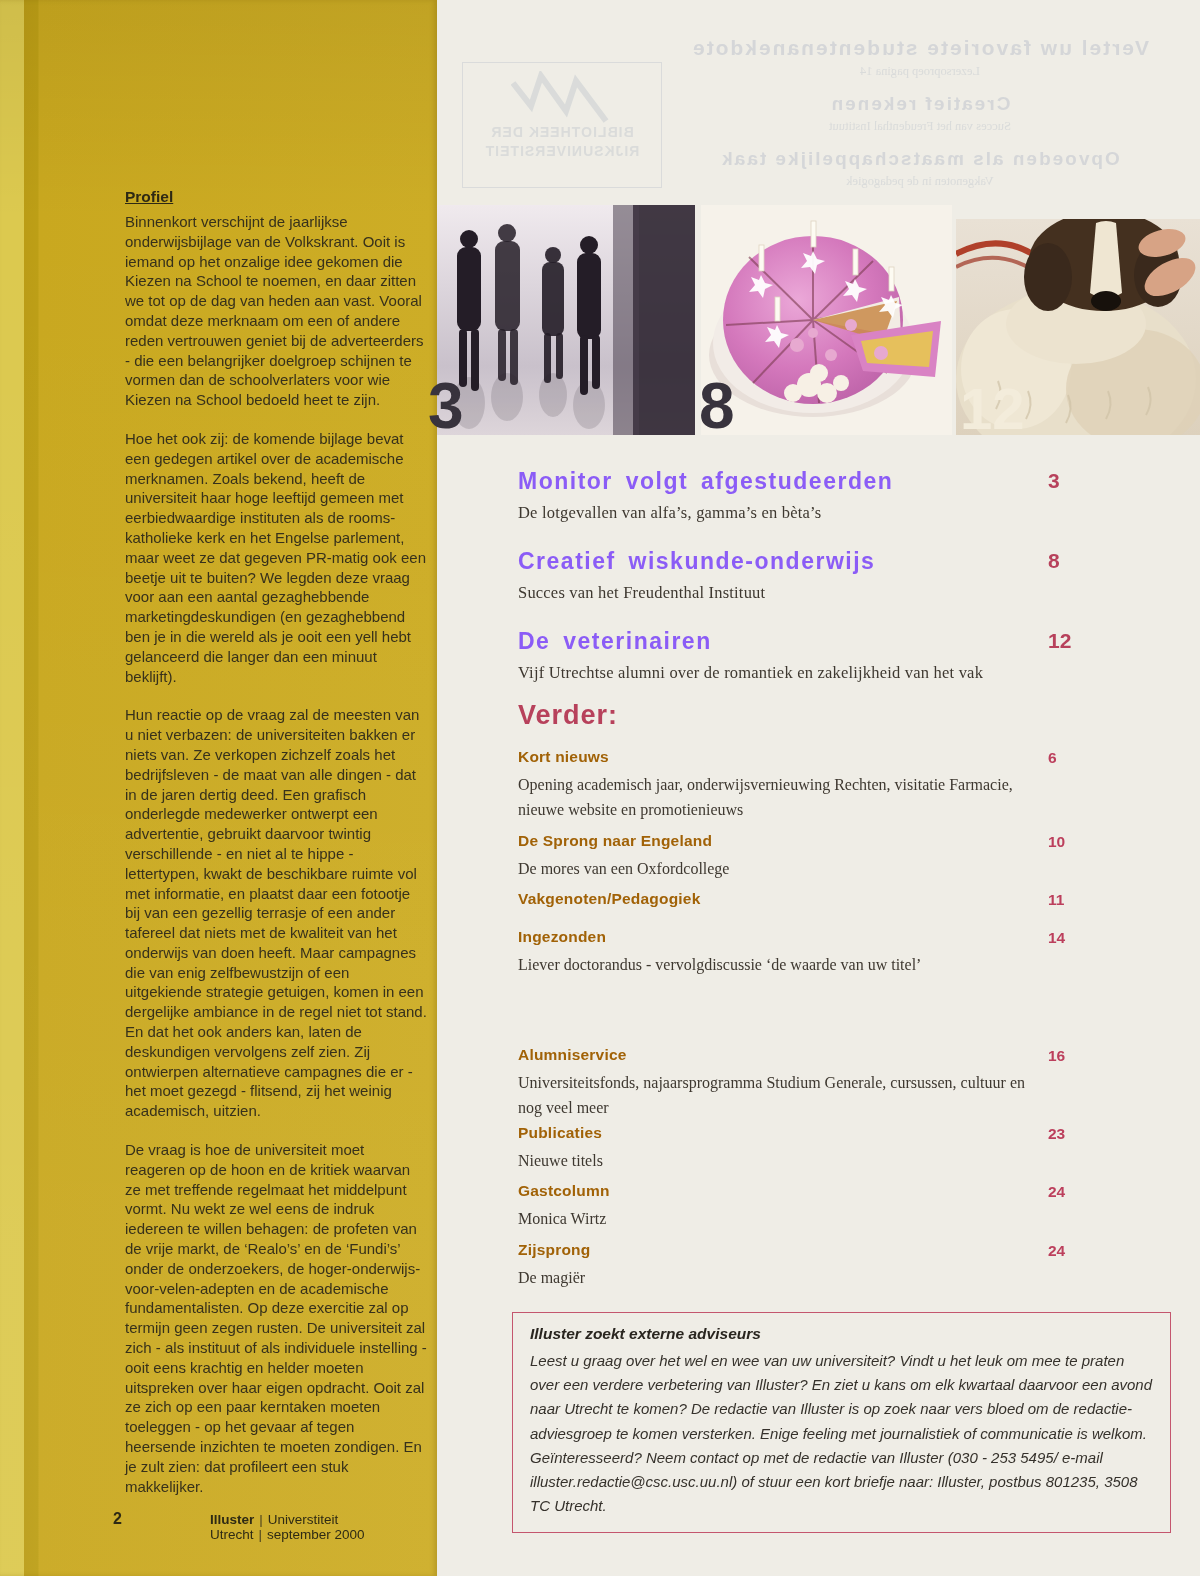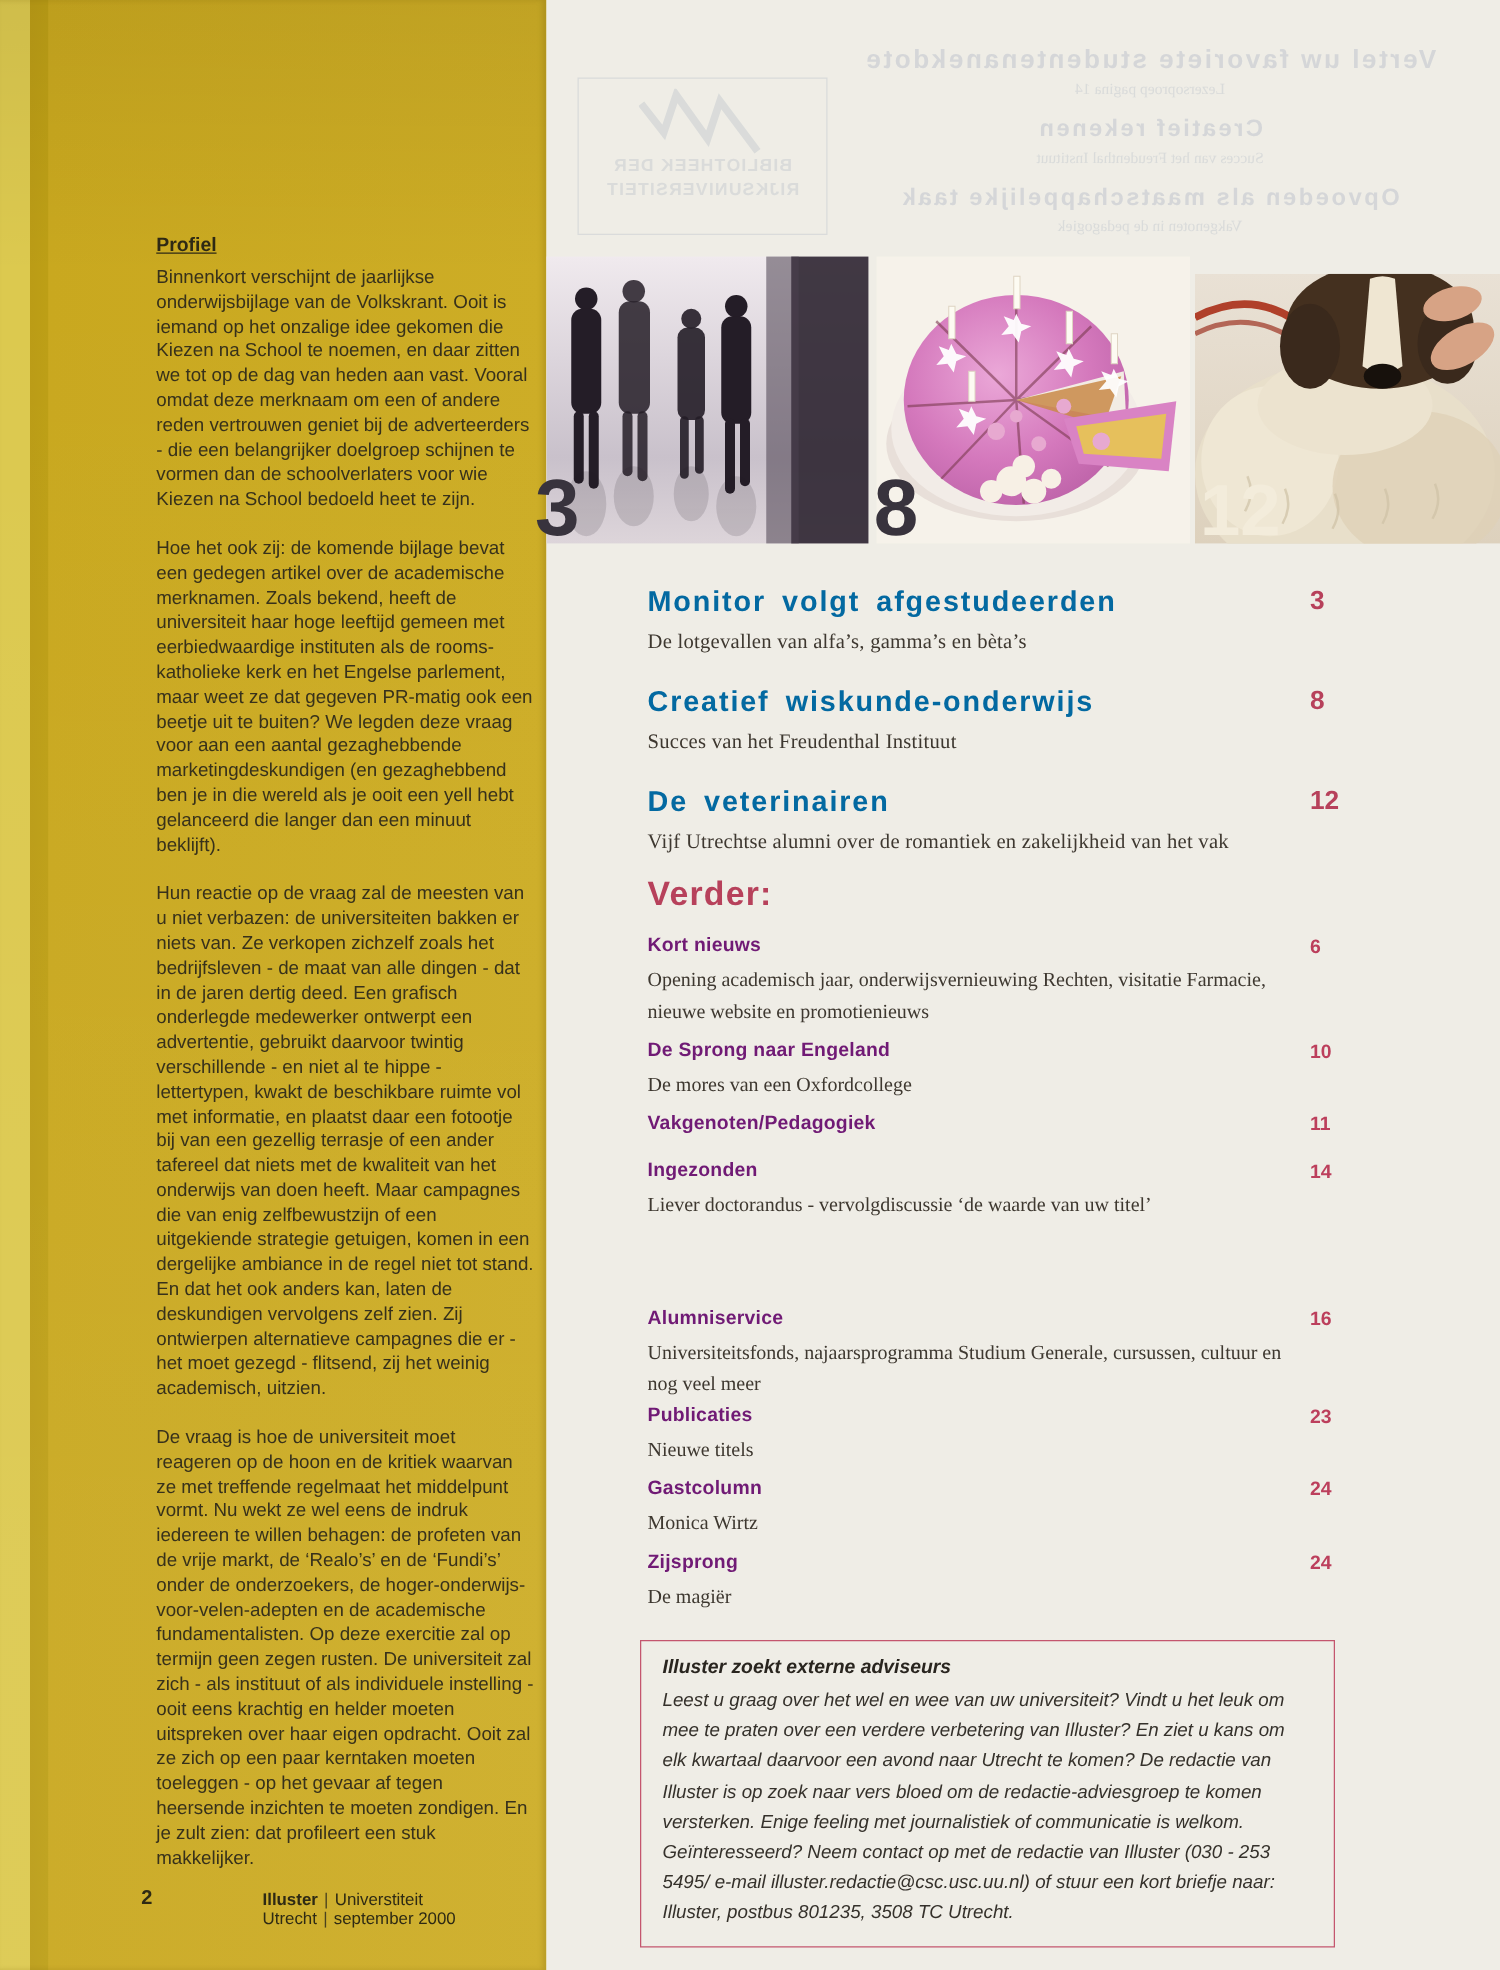--- a/index.html
+++ b/index.html
@@ -39,35 +39,35 @@
   .photo{position:absolute;overflow:hidden;}
   .photo-people{left:437px;top:205px;width:258px;height:230px;}
   .photo-cake{left:701px;top:205px;width:251px;height:230px;}
   .photo-dog{left:956px;top:219px;width:244px;height:216px;}
   .photo-num{position:absolute;font-weight:bold;line-height:1;z-index:6;
              font-family:"Liberation Sans",sans-serif;}
   .num3{left:428px;top:374px;font-size:64px;color:#38333d;}
   .num8{left:699px;top:374px;font-size:64px;color:#38333d;}
   .num12{left:960px;top:380px;font-size:58px;color:#f3ecdb;}
   .entry{position:absolute;left:518px;width:560px;}
-  .etitle{font-size:23px;font-weight:bold;letter-spacing:1.5px;word-spacing:5px;color:#0369a1;}
+  .etitle{font-size:23px;font-weight:bold;letter-spacing:1.5px;word-spacing:5px;color:#8b5cf6;}
   .esub{font-family:"Liberation Serif",serif;font-size:16.5px;color:#3e3830;margin-top:8px;letter-spacing:.2px;}
   .enum{position:absolute;left:530px;top:1px;font-size:21px;font-weight:bold;color:#b7415b;}
   .f1{top:468px;} .f2{top:548px;} .f3{top:628px;}
   .verder-heading{position:absolute;left:518px;top:700px;font-size:27px;font-weight:bold;
       letter-spacing:1px;color:#b7415b;}
   .vitem{position:absolute;left:518px;width:560px;}
-  .vtitle{font-size:15.5px;font-weight:bold;color:#701a75;letter-spacing:.2px;}
+  .vtitle{font-size:15.5px;font-weight:bold;color:#a16207;letter-spacing:.2px;}
   .vsub{font-family:"Liberation Serif",serif;font-size:16px;line-height:25px;color:#3e3830;
         margin-top:6px;max-width:512px;}
   .vnum{position:absolute;left:530px;top:1px;font-size:15.5px;font-weight:bold;color:#bc3f5c;}
   .v1{top:748px;} .v2{top:832px;} .v3{top:890px;} .v4{top:928px;} .v5{top:988px;}
   .v6{top:1046px;} .v7{top:1124px;} .v8{top:1182px;} .v9{top:1241px;}
   
-  .adv-box{position:absolute;left:512px;top:1312px;width:556px;box-sizing:border-box;
+  .adv-box{position:absolute;left:512px;top:1312px;width:659px;box-sizing:border-box;
       border:1.5px solid #c4566e;padding:12px 17px 14px 17px;background:rgba(255,255,255,0.0);}
   .adv-title{font-size:15.5px;font-weight:bold;font-style:italic;color:#29251f;margin:0 0 6px 0;}
   .adv-body{font-size:15px;font-style:italic;line-height:24.2px;color:#35312b;}
 </style>
 </head>
 <body>
 
 <div class="page">
 
   <div class="bleed-logo">

